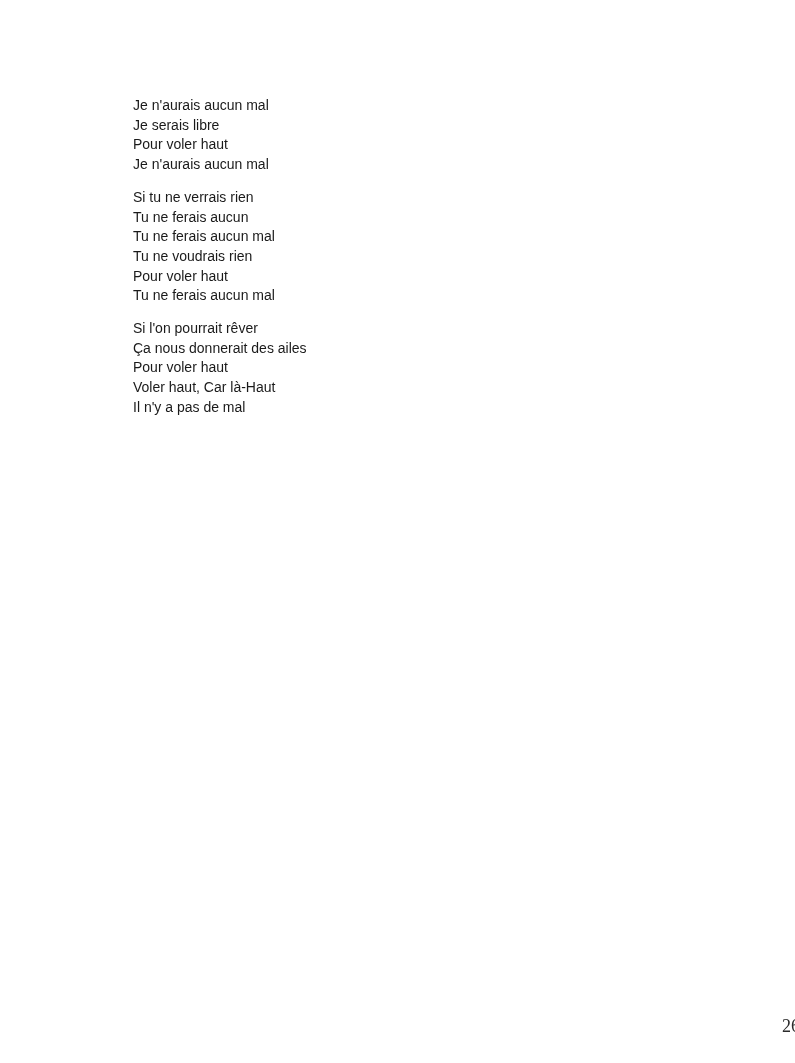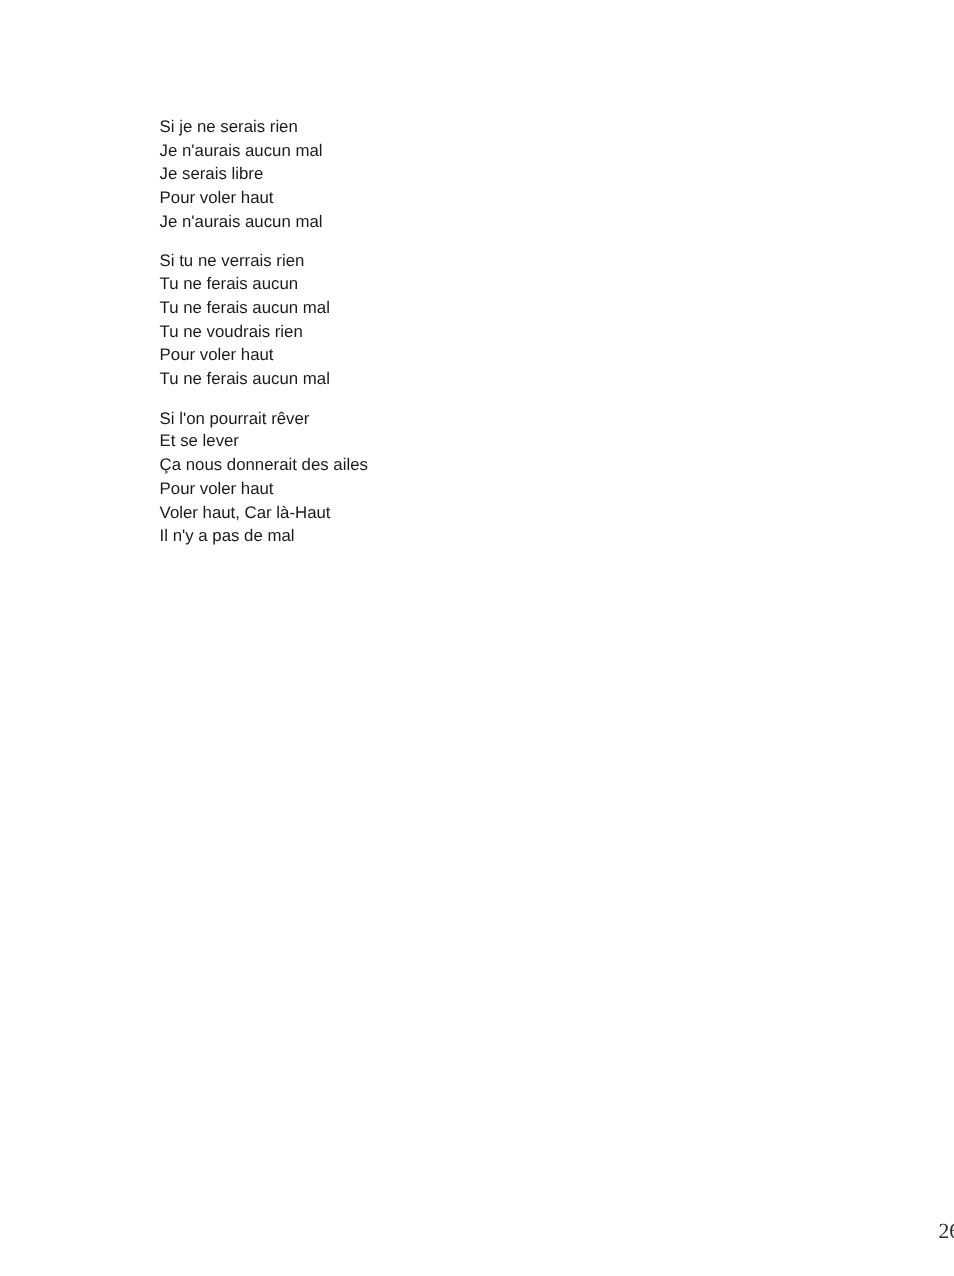--- a/index.html
+++ b/index.html
@@ -47,39 +47,37 @@
   }
 </style>
 </head>
 <body>
 
 <div class="page">
 
   <div class="lyrics">
 
     <div class="stanza">
-      <div class="lyric-line">Si je ne serais rien</div>
       <div class="lyric-line">Je n'aurais aucun mal</div>
       <div class="lyric-line">Je serais libre</div>
       <div class="lyric-line">Pour voler haut</div>
       <div class="lyric-line">Je n'aurais aucun mal</div>
     </div>
 
     <div class="stanza">
       <div class="lyric-line">Si tu ne verrais rien</div>
       <div class="lyric-line">Tu ne ferais aucun</div>
       <div class="lyric-line">Tu ne ferais aucun mal</div>
       <div class="lyric-line">Tu ne voudrais rien</div>
       <div class="lyric-line">Pour voler haut</div>
       <div class="lyric-line">Tu ne ferais aucun mal</div>
     </div>
 
     <div class="stanza">
       <div class="lyric-line">Si l'on pourrait rêver</div>
-      <div class="lyric-line">Et se lever</div>
       <div class="lyric-line">Ça nous donnerait des ailes</div>
       <div class="lyric-line">Pour voler haut</div>
       <div class="lyric-line">Voler haut, Car là-Haut</div>
       <div class="lyric-line">Il n'y a pas de mal</div>
     </div>
 
   </div>
 
   <div class="page-footer">
     <span class="page-number">26</span>

